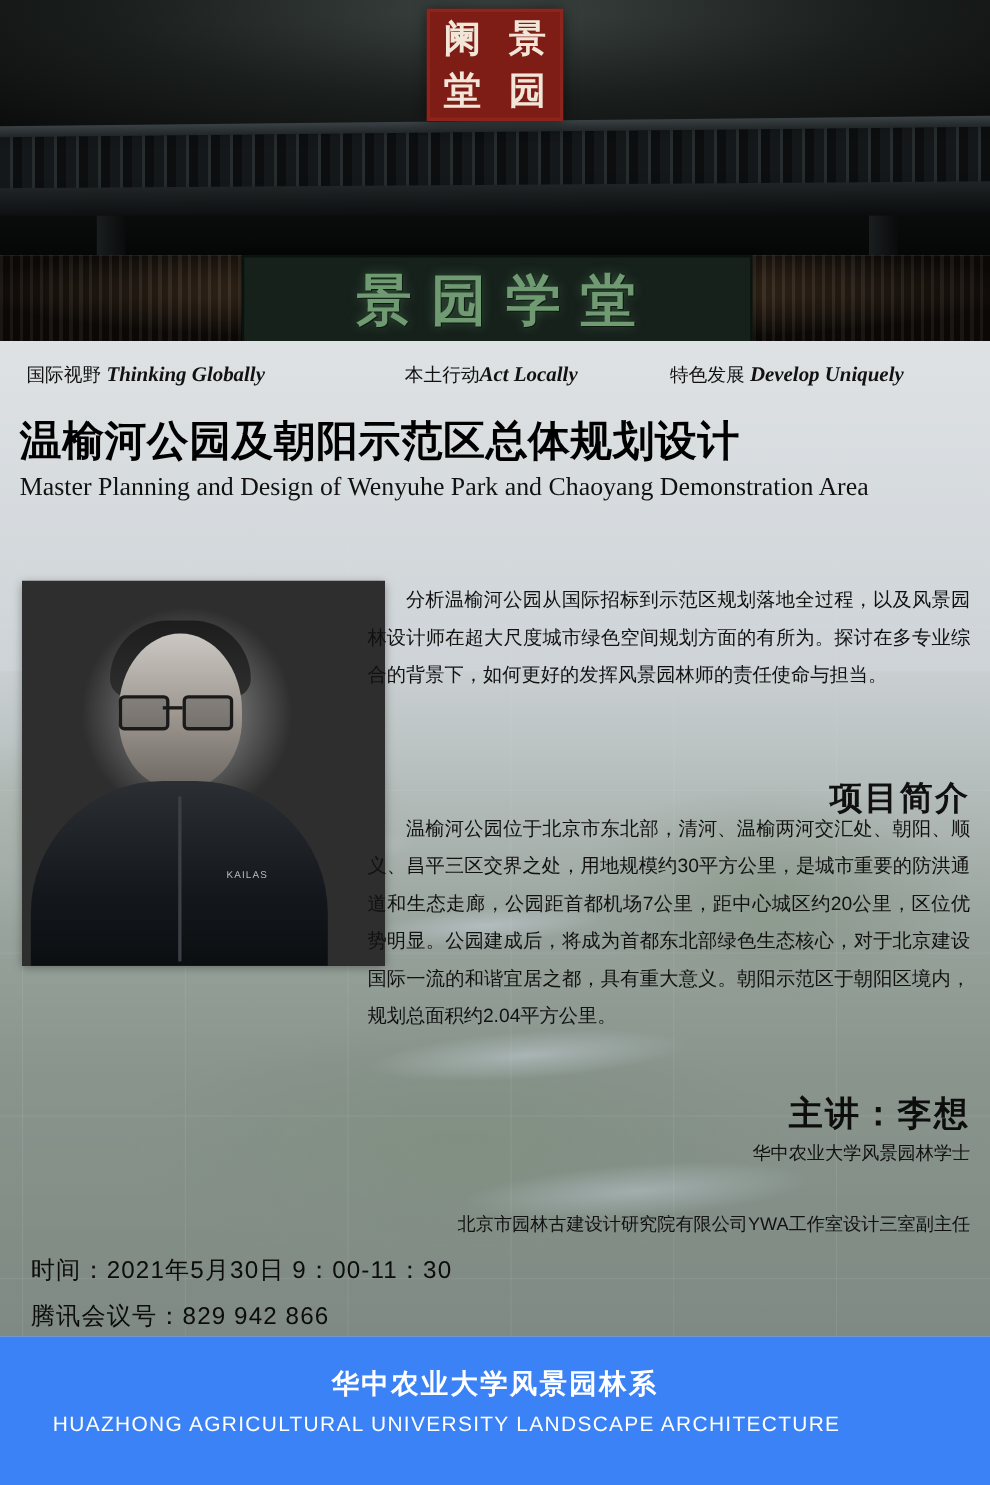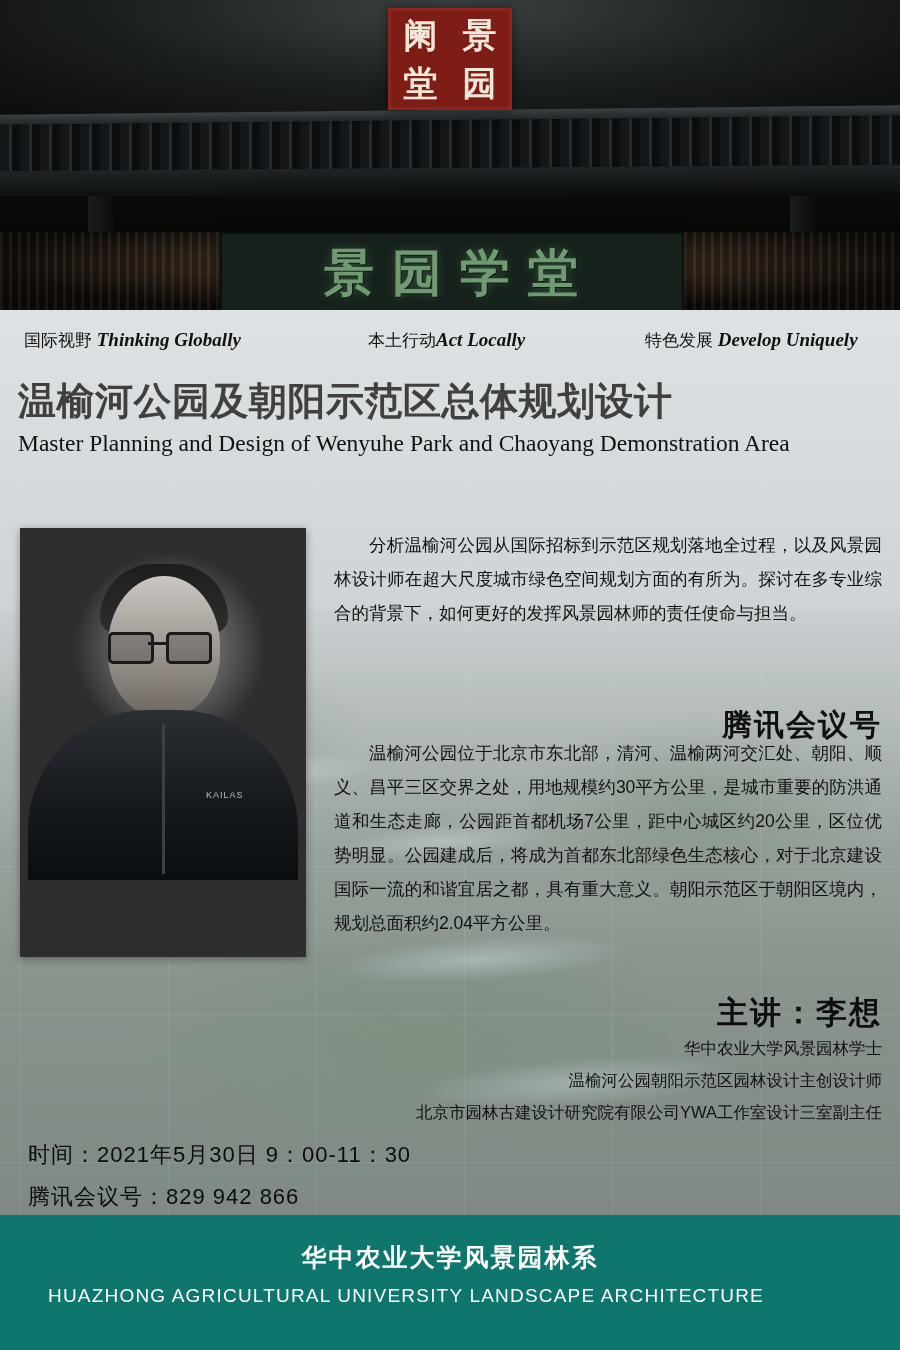--- a/index.html
+++ b/index.html
@@ -201,51 +201,52 @@
     white-space: nowrap;
   }
   .tagline .t b {
     font-family: "Liberation Serif", "DejaVu Serif", serif;
     font-size: 19px;
     font-weight: 700;
     font-style: italic;
   }
   .t1 { left: 24px; }
   .t2 { left: 368px; }
-  .t3 { left: 645px; }
+  .t3 { left: 609px; }
 
   
   .title-cn {
     position: absolute;
     left: 18px; top: 376px;
     width: 864px;
     font-size: 38px;
     font-weight: 700;
-    color: #404040;
+    color: #000000;
     letter-spacing: .5px;
   }
   .title-en {
     position: absolute;
     left: 18px; top: 430px;
     width: 864px;
     font-family: "Liberation Serif", "DejaVu Serif", serif;
     font-size: 23.5px;
     color: #111;
   }
 
   
   .portrait {
     position: absolute;
     left: 20px; top: 528px;
-    width: 286px; height: 429px;
+    width: 286px; height: 350px;
     background:
       radial-gradient(ellipse 120px 120px at 150px 120px, #8d8d8d 0%, #5f5f5f 45%, #2e2e2e 80%),
       linear-gradient(180deg,#9a9a9a 0%, #6b6b6b 30%, #2a2a2a 70%, #141414 100%);
     overflow: hidden;
     box-shadow: 0 2px 8px rgba(0,0,0,.35);
+    padding-left: 44px;
   }
   .p-head {
     position: absolute;
     left: 88px; top: 48px;
     width: 112px; height: 140px;
     border-radius: 52% 52% 46% 46%;
     background: linear-gradient(180deg,#cbc7c2 0%, #9b958e 55%, #6d6862 100%);
   }
   .p-hair {
     position: absolute;
@@ -346,21 +347,21 @@
     white-space: nowrap;
   }
   .meta1 { top: 1140px; }
   .meta2 { top: 1182px; }
 
   
   .footer {
     position: absolute;
     left: 0; top: 1215px;
     width: 900px; height: 135px;
-    background: #0f766e;
+    background: #3b82f6;
     color: #fff;
     text-align: center;
   }
   .footer .f-cn {
     position: absolute;
     left: 0; top: 26px;
     width: 900px;
     font-size: 25px;
     font-weight: 700;
     letter-spacing: 2px;
@@ -433,26 +434,25 @@
     <div class="p-glass-l"></div>
     <div class="p-glass-r"></div>
     <div class="p-bridge"></div>
     <div class="p-body"></div>
     <div class="p-zip"></div>
     <div class="p-logo">KAILAS</div>
   </div>
 
   <div class="para p-content">分析温榆河公园从国际招标到示范区规划落地全过程，以及风景园林设计师在超大尺度城市绿色空间规划方面的有所为。探讨在多专业综合的背景下，如何更好的发挥风景园林师的责任使命与担当。</div>
 
-  <div class="sec-head h-project">腾讯会议号</div>
+  <div class="sec-head h-project">项目简介</div>
   <div class="para p-project">温榆河公园位于北京市东北部，清河、温榆两河交汇处、朝阳、顺义、昌平三区交界之处，用地规模约30平方公里，是城市重要的防洪通道和生态走廊，公园距首都机场7公里，距中心城区约20公里，区位优势明显。公园建成后，将成为首都东北部绿色生态核心，对于北京建设国际一流的和谐宜居之都，具有重大意义。朝阳示范区于朝阳区境内，规划总面积约2.04平方公里。</div>
 
   <div class="speaker-head">主讲：李想</div>
   <div class="cred cred1">华中农业大学风景园林学士</div>
-  <div class="cred cred2">温榆河公园朝阳示范区园林设计主创设计师</div>
   <div class="cred cred3">北京市园林古建设计研究院有限公司YWA工作室设计三室副主任</div>
 
   <div class="meta meta1">时间：2021年5月30日 9：00-11：30</div>
   <div class="meta meta2">腾讯会议号：829 942 866</div>
 
   <div class="footer">
     <div class="f-cn">华中农业大学风景园林系</div>
     <div class="f-en">HUAZHONG AGRICULTURAL UNIVERSITY LANDSCAPE ARCHITECTURE</div>
   </div>
 

